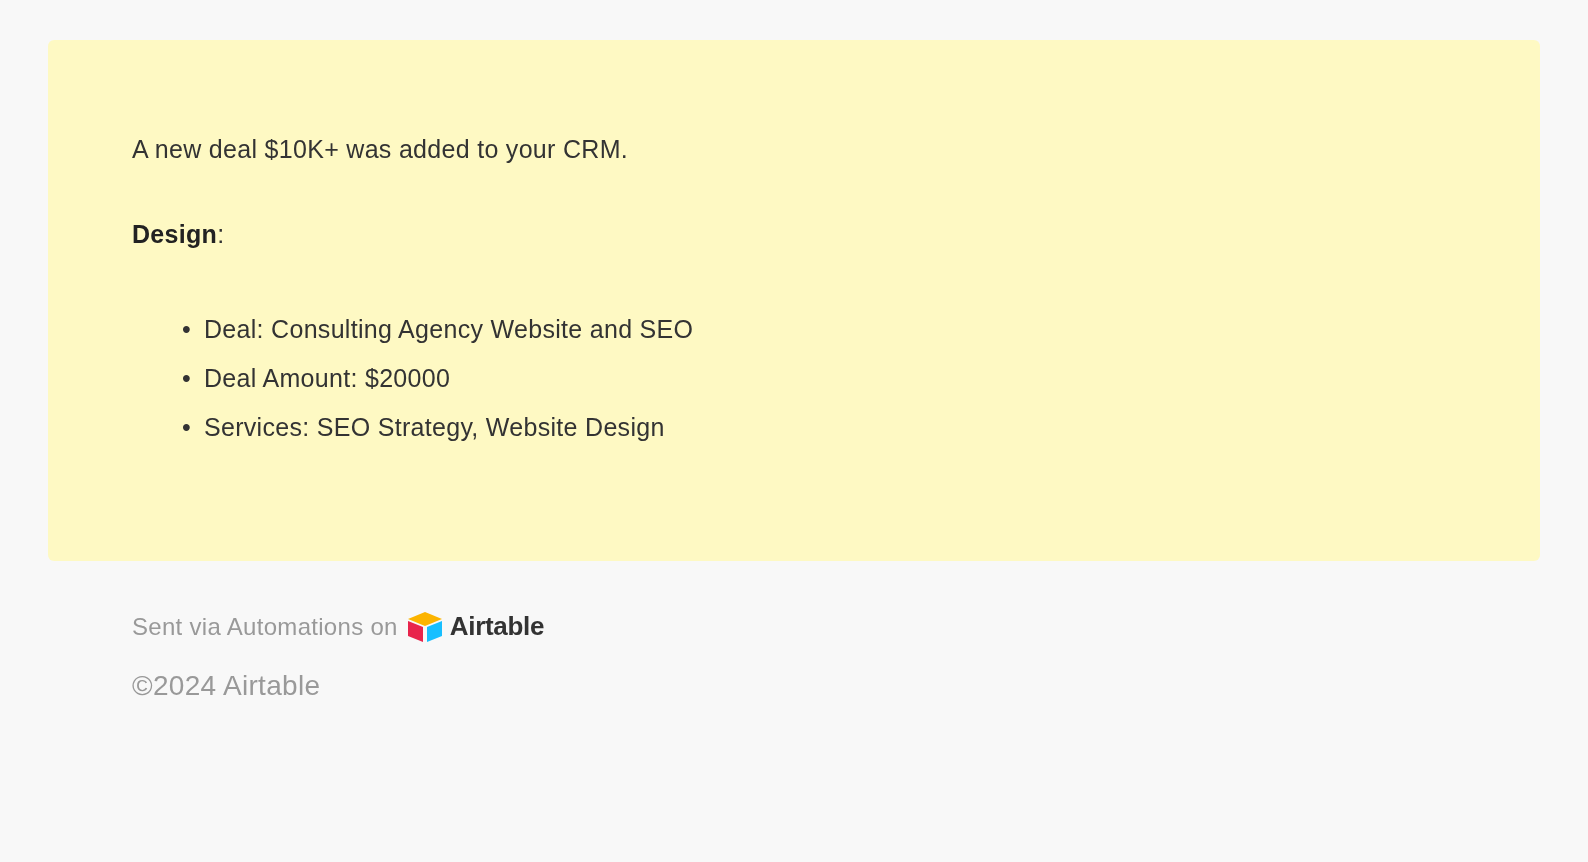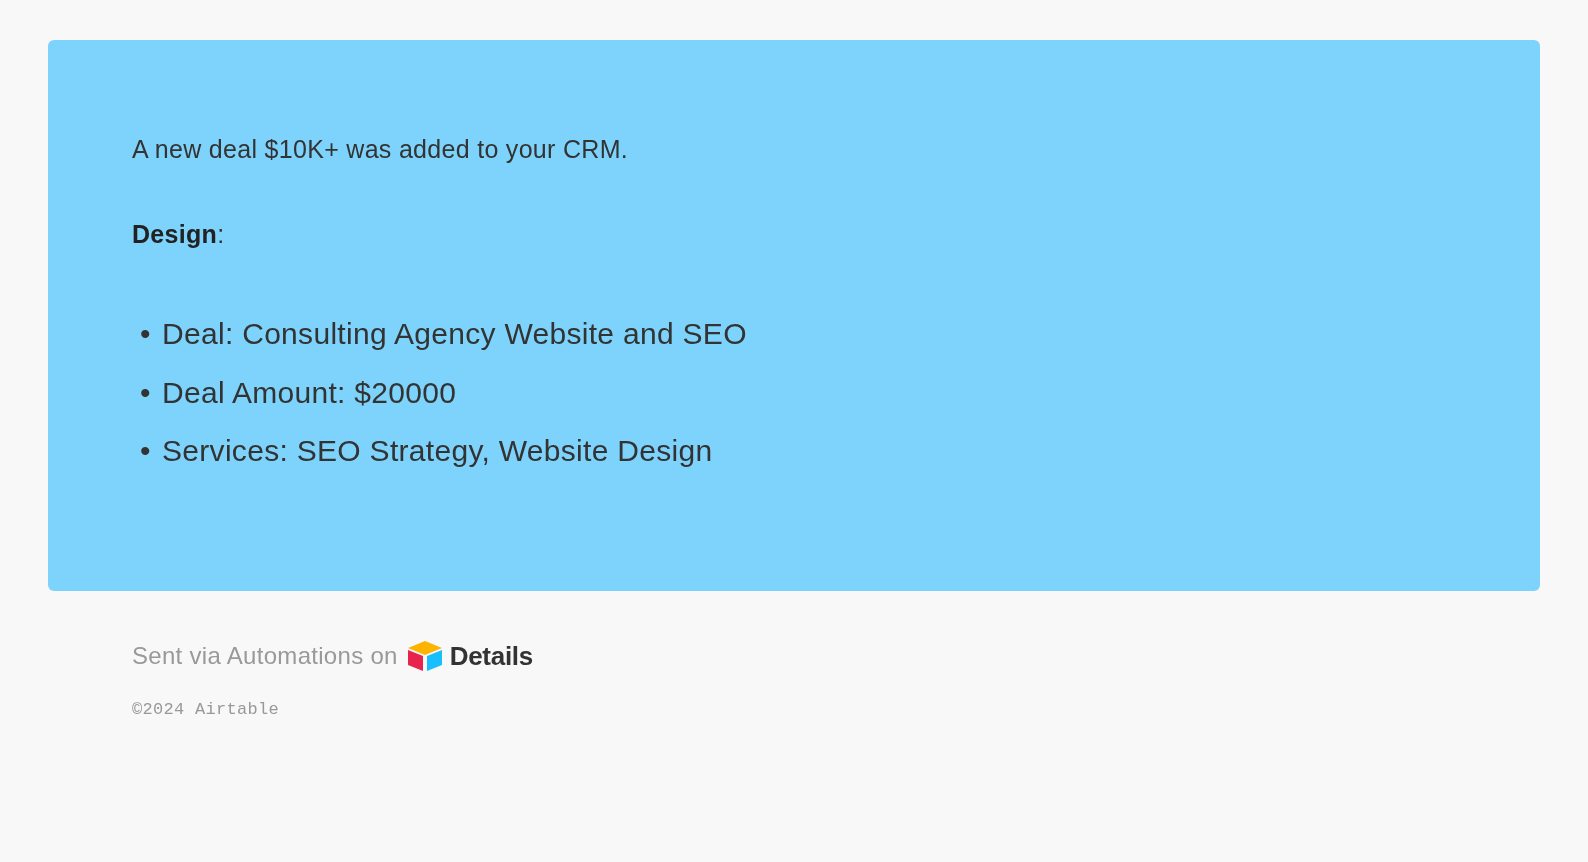--- a/index.html
+++ b/index.html
@@ -8,21 +8,21 @@
       box-sizing: border-box;
     }
     body {
       font-family: -apple-system, BlinkMacSystemFont, "Segoe UI", Helvetica, Arial, sans-serif;
       background: #f8f8f8;
       width: 1588px;
       height: 862px;
       padding: 40px 48px;
     }
     .card {
-      background: #7dd3fc;
+      background: #fef9c3;
       border-radius: 6px;
       padding: 95px 84px 110px 84px;
       margin-bottom: 50px;
     }
     .intro {
       font-size: 25px;
       color: #333333;
       margin-bottom: 56px;
       letter-spacing: 0.3px;
     }
@@ -34,25 +34,26 @@
     }
     .details-label strong {
       font-weight: 700;
       color: #222222;
     }
     ul.details-list {
       list-style: none;
       padding-left: 30px;
     }
     ul.details-list li {
-      font-size: 30px;
+      font-size: 25px;
       color: #333333;
       line-height: 1.95;
       position: relative;
       letter-spacing: 0.3px;
+      margin-left: 42px;
     }
     ul.details-list li::before {
       content: "•";
       position: absolute;
       left: -22px;
       color: #333333;
     }
     .footer {
       padding-left: 84px;
     }
@@ -77,24 +78,23 @@
       height: 30px;
       position: relative;
     }
     .airtable-text {
       font-size: 26px;
       font-weight: 600;
       color: #333333;
       letter-spacing: -0.3px;
     }
     .copyright {
-      font-size: 17px;
+      font-size: 28px;
       color: #999999;
       letter-spacing: 0.3px;
-      font-family: Liberation Mono, monospace;
     }
   </style>
 </head>
 <body>
 
 <div class="card">
   <p class="intro">A new deal $10K+ was added to your CRM.</p>
   <p class="details-label"><strong>Design</strong>:</p>
   <ul class="details-list">
     <li>Deal: Consulting Agency Website and SEO</li>
@@ -107,17 +107,17 @@
   <div class="sent-via">
     <span class="sent-via-text">Sent via Automations on</span>
     <span class="airtable-logo">
       <span class="airtable-icon">
         <svg width="34" height="30" viewBox="0 0 34 30">
           <polygon points="17,0 34,7 17,14 0,7" fill="#FCB400"></polygon>
           <polygon points="0,9 15,15 15,30 0,24" fill="#E8244C"></polygon>
           <polygon points="19,15 34,9 34,24 19,30" fill="#18BFFF"></polygon>
         </svg>
       </span>
-      <span class="airtable-text">Details</span>
+      <span class="airtable-text">Airtable</span>
     </span>
   </div>
   <p class="copyright">©2024 Airtable</p>
 </div>
 
 </body></html>

